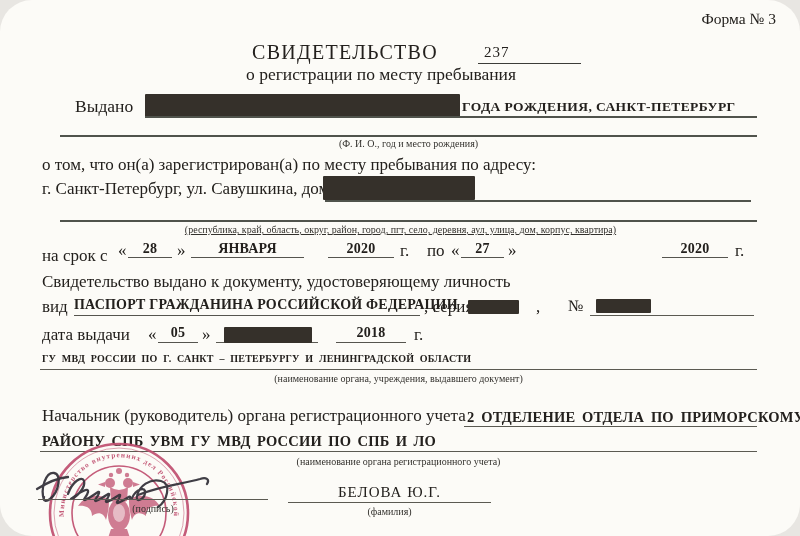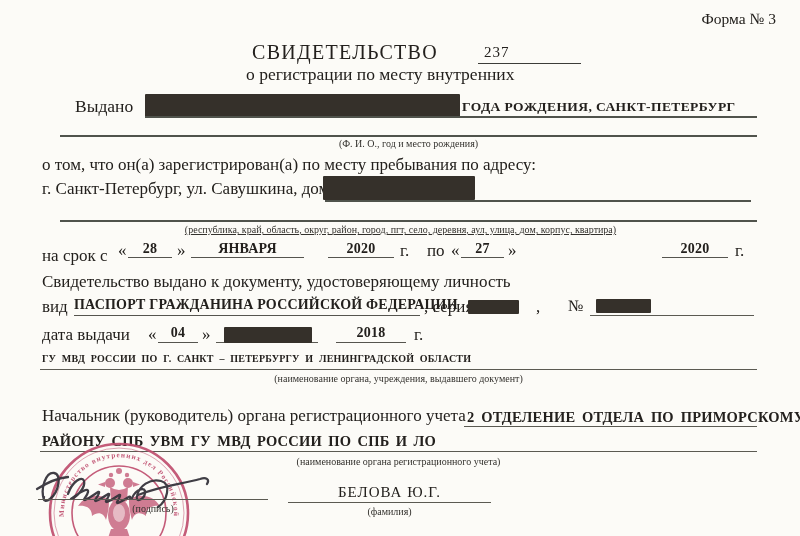--- a/index.html
+++ b/index.html
@@ -1,19 +1,19 @@
 <!DOCTYPE html>
 <html><head>
 <meta charset="utf-8">
 <style>
   html,body{margin:0;padding:0;}
   body{background:#e8e6e2;font-family:"Liberation Serif","DejaVu Serif",serif;}
   .page{
     position:relative;width:800px;height:536px;overflow:hidden;
-    background:#fcfbf7;color:#23201d;
+    background:#fcfbf7;color:#23201d;border-radius:32px;
   }
   .abs{position:absolute;}
   .t17{font-size:17px;line-height:1.15;white-space:nowrap;}
   .t16{font-size:16px;white-space:nowrap;}
   .cap{font-size:10px;color:#33312d;white-space:nowrap;text-align:center;}
   .bcond{font-weight:700;font-size:14px;letter-spacing:.2px;white-space:nowrap;}
   .rule{border-bottom:2px solid #50534c;height:0;}
   .rule-thin{border-bottom:1.5px solid #5b5a52;height:0;}
   .redact{background:#35302a;border-radius:1px;}
   .cell{display:inline-block;text-align:center;border-bottom:1.6px solid #55544e;}
@@ -24,21 +24,21 @@
 <body>
 
 <div class="page">
 
   <div class="abs" style="top:10px;right:24px;font-size:15.5px;">Форма № 3</div>
 
   <div class="abs" style="top:41px;left:252px;font-size:20px;letter-spacing:1.3px;">СВИДЕТЕЛЬСТВО</div>
 
   <div class="abs" style="top:44px;left:478px;width:97px;height:19px;border-bottom:1.5px solid #3c3c38;font-size:15px;letter-spacing:1px;padding-left:6px;">237</div>
 
-  <div class="abs" style="top:64px;left:246px;font-size:17.5px;">о регистрации по месту внутренних</div>
+  <div class="abs" style="top:64px;left:246px;font-size:17.5px;">о регистрации по месту пребывания</div>
 
   <div class="abs t17" style="top:96px;left:75px;font-size:17.5px;">Выдано</div>
   <div class="abs redact" style="top:94px;left:145px;width:315px;height:23px;"></div>
   <div class="abs" style="top:99px;left:462px;font-weight:700;font-size:13.5px;letter-spacing:.4px;white-space:nowrap;">ГОДА РОЖДЕНИЯ, САНКТ-ПЕТЕРБУРГ</div>
   <div class="abs rule" style="top:116px;left:145px;width:612px;"></div>
 
   <div class="abs rule" style="top:135px;left:60px;width:697px;"></div>
   <div class="abs cap" style="top:138px;left:60px;width:697px;">(Ф. И. О., год и место рождения)</div>
 
   <div class="abs t17" style="top:155px;left:42px;">о том, что он(а) зарегистрирован(а) по месту пребывания по адресу:</div>
@@ -70,21 +70,21 @@
   <div class="abs cell bcond" style="top:297px;left:74px;width:346px;height:18px;">ПАСПОРТ ГРАЖДАНИНА РОССИЙСКОЙ ФЕДЕРАЦИИ</div>
   <div class="abs t17" style="top:297px;left:424px;">, серия</div>
   <div class="abs redact" style="top:300px;left:468px;width:51px;height:14px;"></div>
   <div class="abs t17" style="top:297px;left:536px;">,</div>
   <div class="abs t16" style="top:297px;left:568px;">№</div>
   <div class="abs rule-thin" style="top:315px;left:590px;width:164px;"></div>
   <div class="abs redact" style="top:299px;left:596px;width:55px;height:14px;"></div>
 
   <div class="abs t17" style="top:325px;left:42px;">дата выдачи</div>
   <div class="abs t17" style="top:325px;left:148px;">«</div>
-  <div class="abs cell bcond" style="top:325px;left:158px;width:40px;height:17px;">04</div>
+  <div class="abs cell bcond" style="top:325px;left:158px;width:40px;height:17px;">05</div>
   <div class="abs t17" style="top:325px;left:202px;">»</div>
   <div class="abs rule-thin" style="top:342px;left:216px;width:102px;"></div>
   <div class="abs redact" style="top:327px;left:224px;width:88px;height:16px;"></div>
   <div class="abs cell bcond" style="top:325px;left:336px;width:70px;height:17px;">2018</div>
   <div class="abs t17" style="top:325px;left:414px;">г.</div>
 
   <div class="abs bcond" style="top:353px;left:42px;font-size:10px;word-spacing:3px;">ГУ МВД РОССИИ ПО Г. САНКТ – ПЕТЕРБУРГУ И ЛЕНИНГРАДСКОЙ ОБЛАСТИ</div>
   <div class="abs rule-thin" style="top:369px;left:40px;width:717px;"></div>
   <div class="abs cap" style="top:373px;left:40px;width:717px;">(наименование органа, учреждения, выдавшего документ)</div>
 

